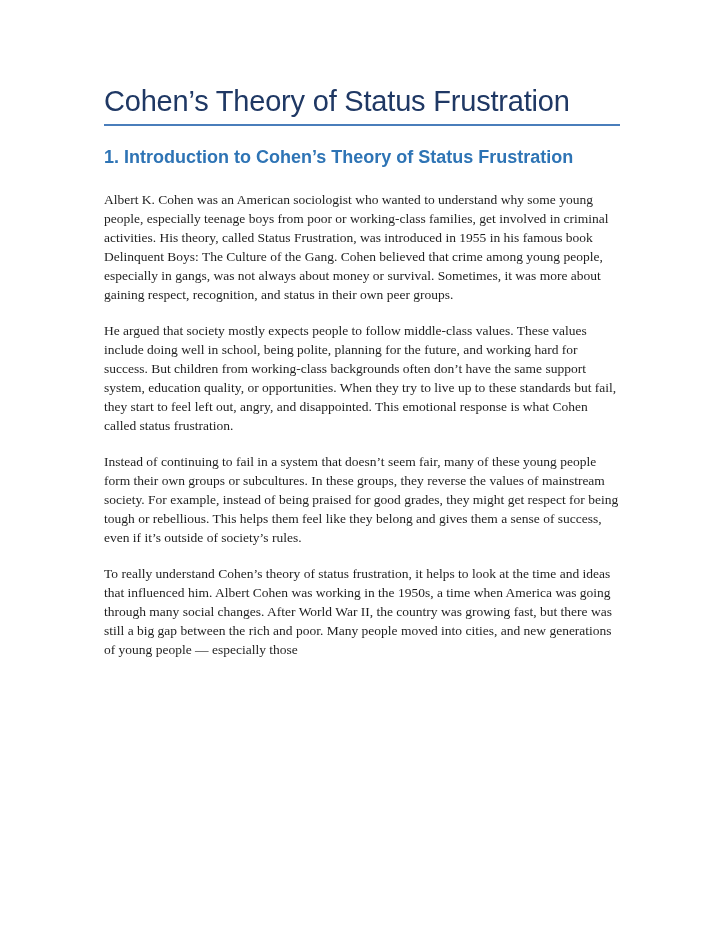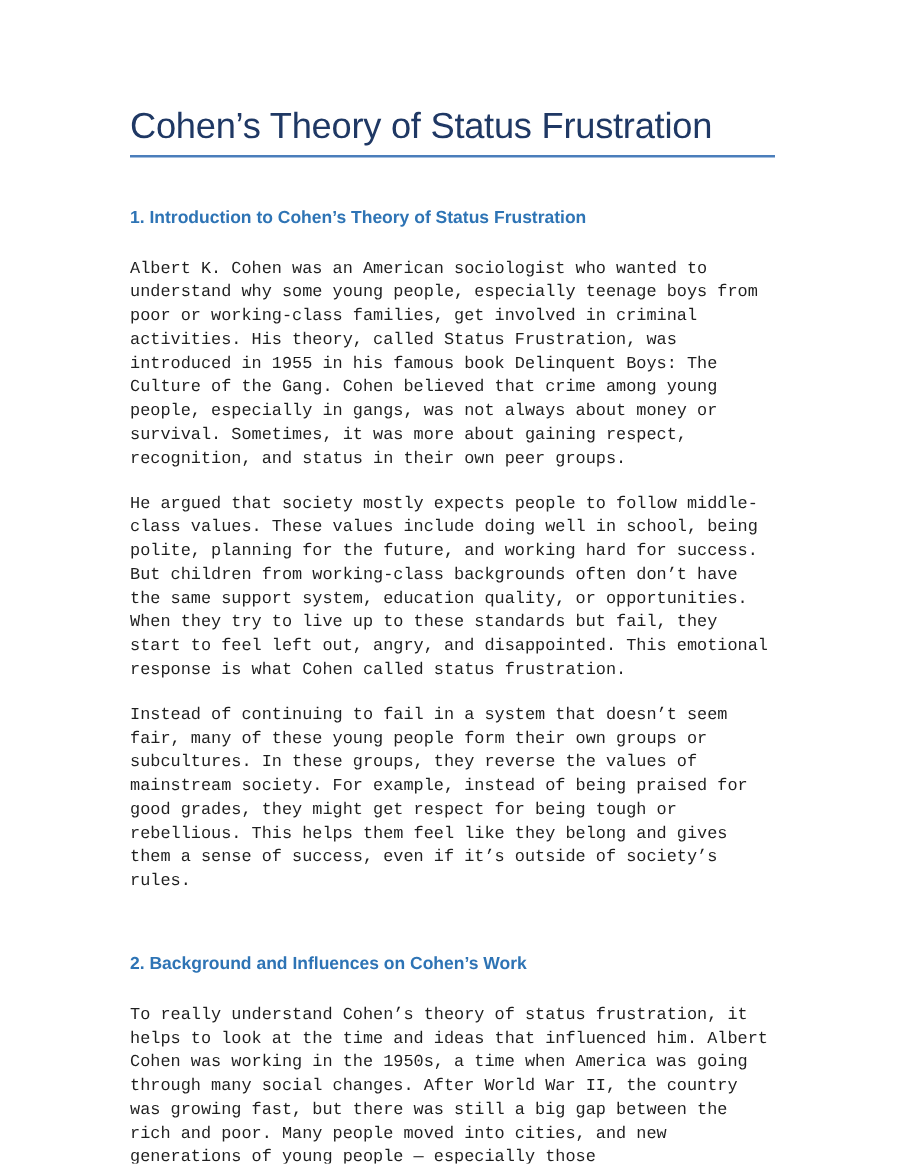--- a/index.html
+++ b/index.html
@@ -26,30 +26,30 @@
     margin: 0 0 5px 0;
   }
   .title-rule {
     border: none;
     border-top: 2px solid #4a7ebb;
     margin: 0;
   }
   .section-heading {
     font-family: "Liberation Sans", sans-serif;
     font-weight: bold;
-    font-size: 14px;
+    font-size: 18px;
     line-height: 18px;
     color: #2e74b5;
-    margin: 38px 0 24px 0;
+    margin: 22px 0 24px 0;
   }
   .section-heading.spaced {
     margin-top: 46px;
   }
   .body-para {
-    font-family: Liberation Mono, monospace;
+    font-family: Liberation Serif, serif;
     font-size: 13.5px;
     line-height: 19px;
     color: #1f1f1f;
     margin: 0 0 17px 0;
     text-align: left;
   }
 </style>
 </head>
 <body>
 
@@ -64,18 +64,17 @@
 
     <p class="body-para">Albert K. Cohen was an American sociologist who wanted to understand why some young people, especially teenage boys from poor or working-class families, get involved in criminal activities. His theory, called Status Frustration, was introduced in 1955 in his famous book Delinquent Boys: The Culture of the Gang. Cohen believed that crime among young people, especially in gangs, was not always about money or survival. Sometimes, it was more about gaining respect, recognition, and status in their own peer groups.</p>
 
     <p class="body-para">He argued that society mostly expects people to follow middle-class values. These values include doing well in school, being polite, planning for the future, and working hard for success. But children from working-class backgrounds often don’t have the same support system, education quality, or opportunities. When they try to live up to these standards but fail, they start to feel left out, angry, and disappointed. This emotional response is what Cohen called status frustration.</p>
 
     <p class="body-para">Instead of continuing to fail in a system that doesn’t seem fair, many of these young people form their own groups or subcultures. In these groups, they reverse the values of mainstream society. For example, instead of being praised for good grades, they might get respect for being tough or rebellious. This helps them feel like they belong and gives them a sense of success, even if it’s outside of society’s rules.</p>
 
   </section>
 
   <section>
-    <h2 class="section-heading spaced">2. Background and Influences on Cohen’s Work</h2>
 
     <p class="body-para">To really understand Cohen’s theory of status frustration, it helps to look at the time and ideas that influenced him. Albert Cohen was working in the 1950s, a time when America was going through many social changes. After World War II, the country was growing fast, but there was still a big gap between the rich and poor. Many people moved into cities, and new generations of young people — especially those</p>
   </section>
 
 </div>
 
 </body></html>

